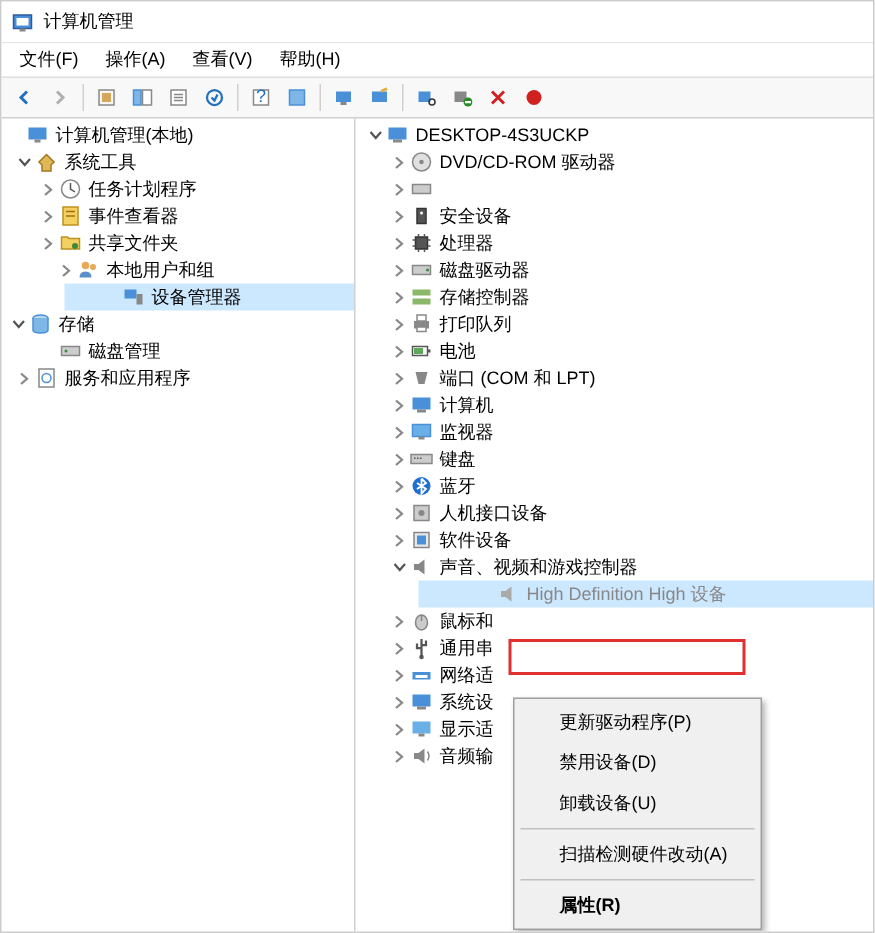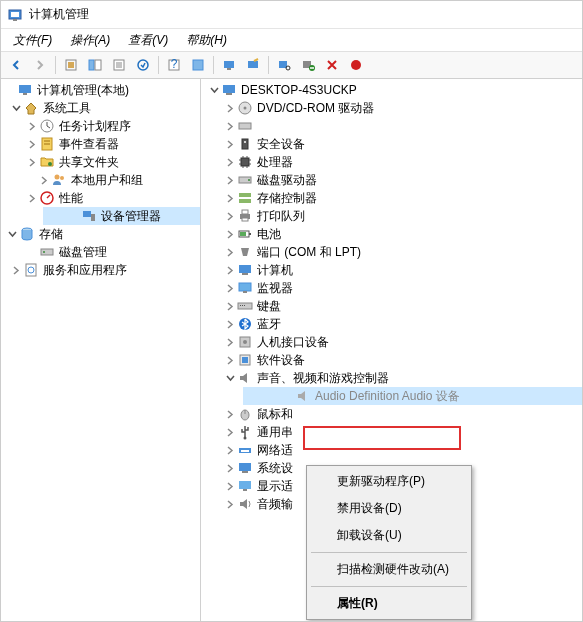--- a/index.html
+++ b/index.html
@@ -1,25 +1,25 @@
 <!DOCTYPE html>
 <html><head>
 <meta charset="utf-8">
 <style>
 * { margin: 0; padding: 0; box-sizing: border-box; font-family: "Microsoft YaHei", "Segoe UI", sans-serif; font-size: 12px; }
 body { background: #fff; width: 583px; height: 622px; overflow: hidden; border: 1px solid #ccc; }
 .titlebar { height: 28px; display: flex; align-items: center; padding: 0 6px; gap: 6px; background: #fff; border-bottom: 1px solid #e5e5e5; }
 .titlebar .icon { width: 16px; height: 16px; }
-.menubar { height: 22px; display: flex; align-items: center; padding: 0 4px; gap: 2px; background: #fff; font-style: italic; }
+.menubar { height: 22px; display: flex; align-items: flex-start; padding: 0 4px; gap: 2px; background: #fff; }
 .menubar .menu-item { padding: 2px 8px; cursor: default; }
 .toolbar { height: 28px; display: flex; align-items: center; padding: 0 4px; gap: 2px; background: #f8f8f8; border-top: 1px solid #e0e0e0; border-bottom: 1px solid #d0d0d0; }
 .toolbar .tbtn { width: 22px; height: 22px; display: flex; align-items: center; justify-content: center; cursor: pointer; border-radius: 2px; }
 .toolbar .sep { width: 1px; height: 18px; background: #d0d0d0; margin: 0 2px; }
 .content { display: flex; height: calc(100% - 78px); }
-.left-pane { width: 200px; border-right: 1px solid #d0d0d0; overflow: auto; padding: 2px 0; }
+.left-pane { width: 236px; border-right: 1px solid #d0d0d0; overflow: auto; padding: 2px 0; }
 .right-pane { flex: 1; overflow: auto; padding: 2px 0; position: relative; }
 .tree-node { display: flex; align-items: center; height: 18px; padding-right: 4px; cursor: default; white-space: nowrap; }
 .tree-node.selected { background: #cce8ff; margin-left: 42px; }
 .tree-node.dim { color: #888; }
 .expander { width: 14px; height: 14px; display: flex; align-items: center; justify-content: center; cursor: pointer; flex-shrink: 0; }
 .expander svg { width: 9px; height: 9px; }
 .node-icon { width: 16px; height: 16px; display: flex; align-items: center; justify-content: center; margin-right: 4px; flex-shrink: 0; }
 .node-icon svg { width: 16px; height: 16px; }
 .context-menu { position: absolute; background: #f0f0f0; border: 1px solid #a0a0a0; box-shadow: 2px 2px 4px rgba(0,0,0,0.3); padding: 2px; z-index: 100; min-width: 160px; margin-top: 36px; }
 .ctx-item { padding: 5px 20px 5px 28px; cursor: default; white-space: nowrap; }
@@ -213,34 +213,20 @@
         </span>
       <span class="node-icon">
           <svg viewBox="0 0 16 16">
             <circle cx="6" cy="5" r="2.5" fill="#e8a858"></circle>
             <path d="M2 13 Q2 9 6 9 Q10 9 10 13 Z" fill="#5a90c8"></path>
             <circle cx="11" cy="6" r="2" fill="#e8a858"></circle>
           </svg>
         </span>
       <span>本地用户和组</span>
     </div>
-    <div class="tree-node" style="padding-left:24px">
-      <span class="expander">
-          <svg viewBox="0 0 9 9">
-            <path d="M2 1 L6 4.5 L2 8" fill="none" stroke="#888" stroke-width="1.5"></path>
-          </svg>
-        </span>
-      <span class="node-icon">
-          <svg viewBox="0 0 16 16">
-            <circle cx="8" cy="8" r="6" fill="none" stroke="#d02020" stroke-width="1.5"></circle>
-            <path d="M8 8 L11 5" stroke="#d02020" stroke-width="1.5"></path>
-          </svg>
-        </span>
-      <span>性能</span>
-    </div>
     <div class="tree-node selected" style="padding-left:38px">
       <span class="node-icon">
           <svg viewBox="0 0 16 16">
             <rect x="2" y="3" width="8" height="6" fill="#4a90d9"></rect>
             <rect x="10" y="6" width="4" height="7" fill="#888"></rect>
           </svg>
         </span>
       <span>设备管理器</span>
     </div>
     <div class="tree-node" style="padding-left:4px">
@@ -520,21 +506,21 @@
           </svg>
         </span>
       <span>声音、视频和游戏控制器</span>
     </div>
     <div class="tree-node selected dim" style="padding-left:52px">
       <span class="node-icon">
           <svg viewBox="0 0 16 16">
             <path d="M3 6 L6 6 L10 3 L10 13 L6 10 L3 10 Z" fill="#aaa"></path>
           </svg>
         </span>
-      <span>Audio Definition Audio 设备</span>
+      <span>High Definition High 设备</span>
     </div>
     <div class="tree-node" style="padding-left:22px">
       <span class="expander">
           <svg viewBox="0 0 9 9">
             <path d="M2 1 L6 4.5 L2 8" fill="none" stroke="#888" stroke-width="1.5"></path>
           </svg>
         </span>
       <span class="node-icon">
           <svg viewBox="0 0 16 16">
             <ellipse cx="8" cy="9" rx="4" ry="5" fill="#ccc" stroke="#888"></ellipse>

